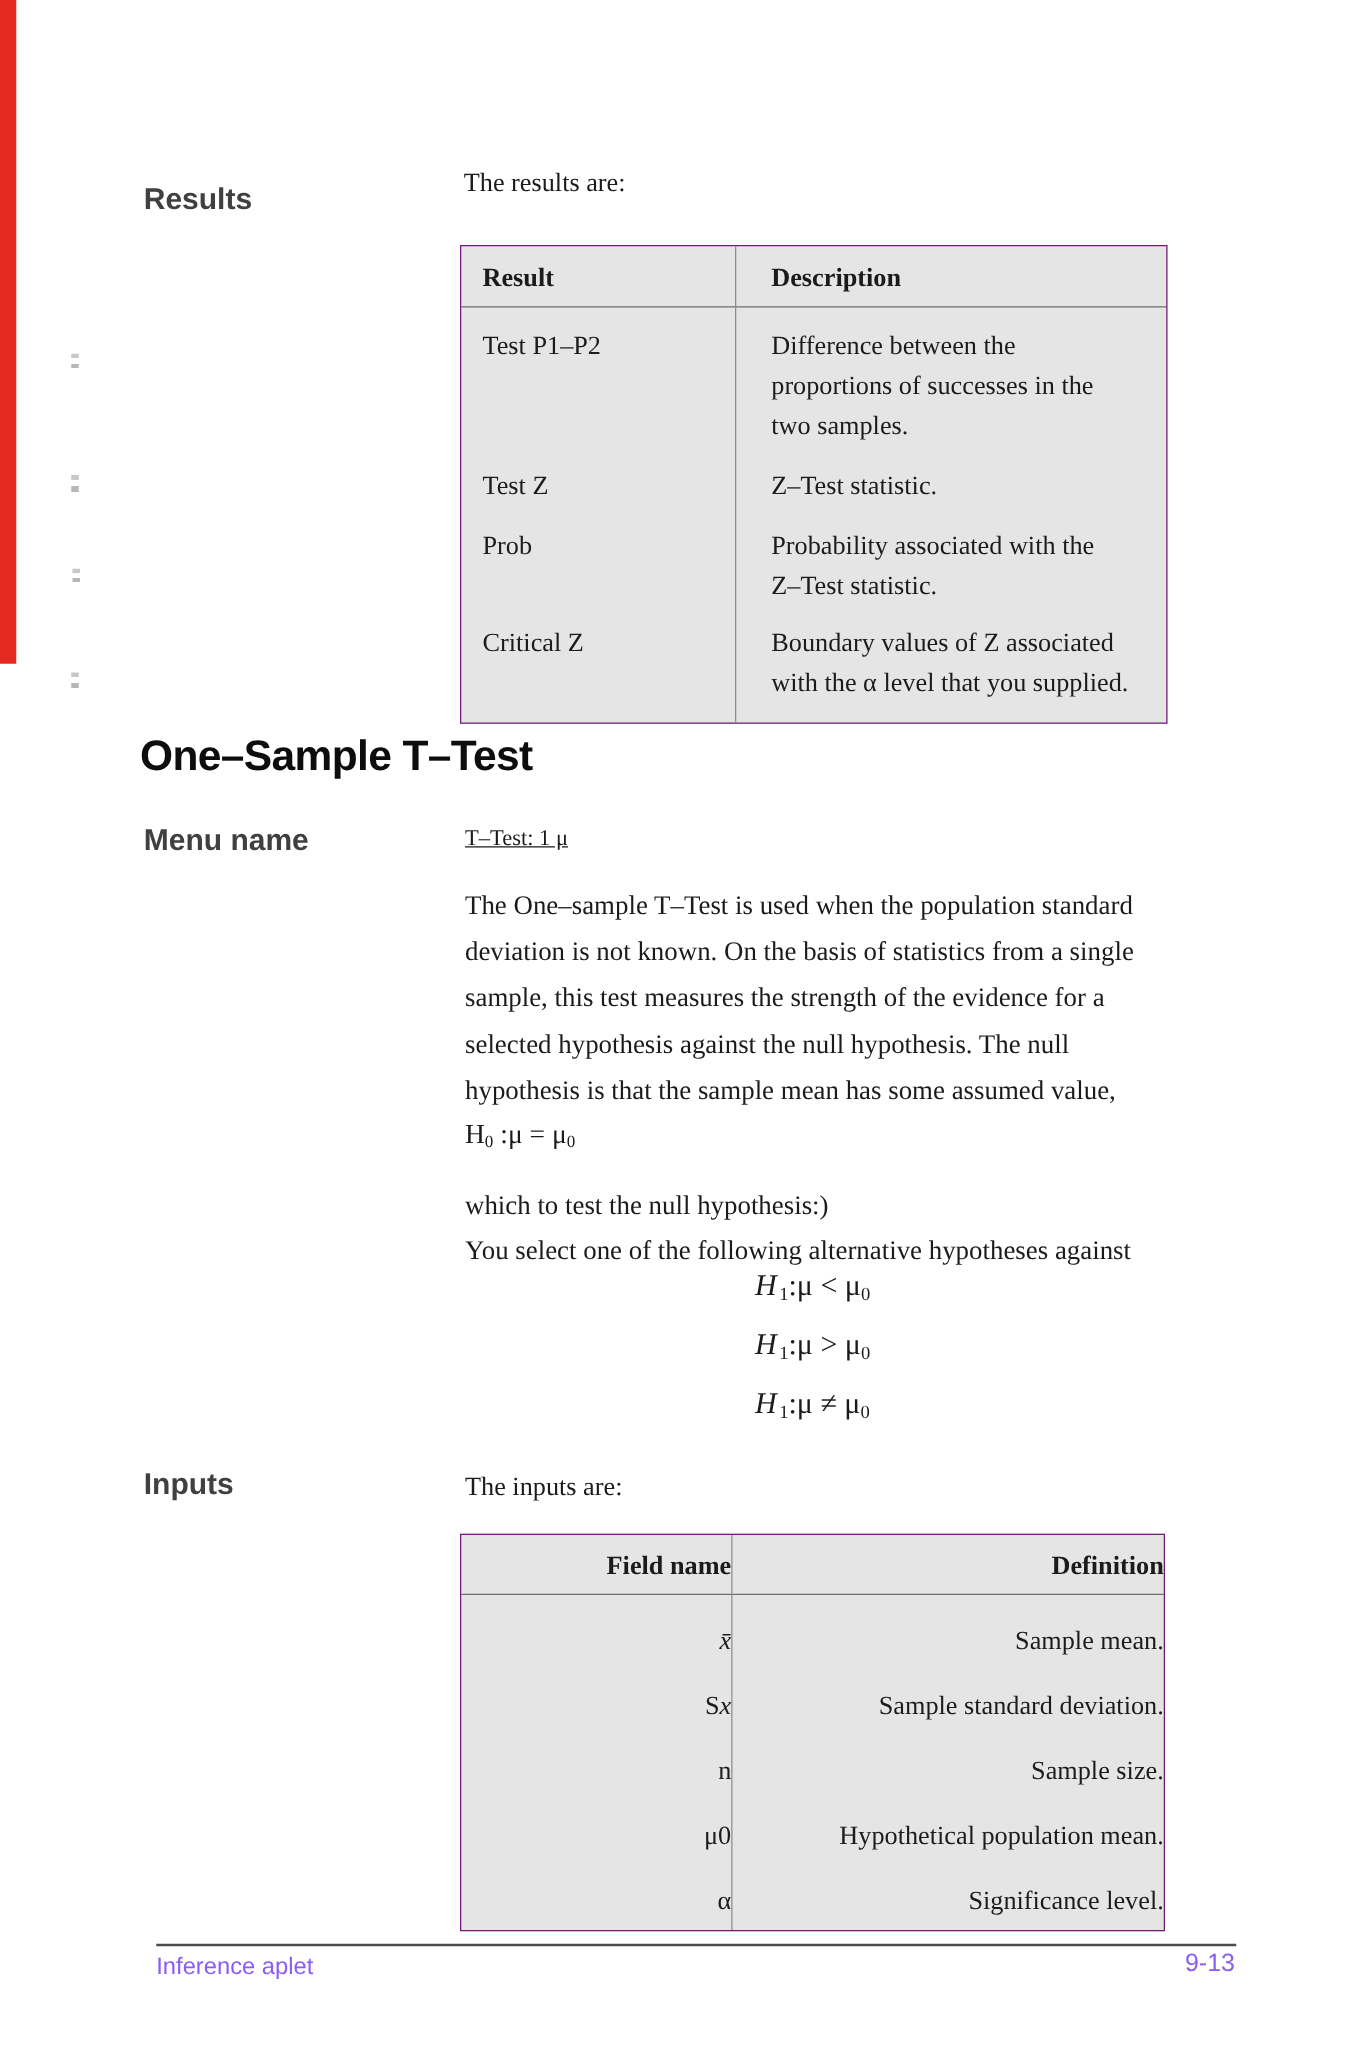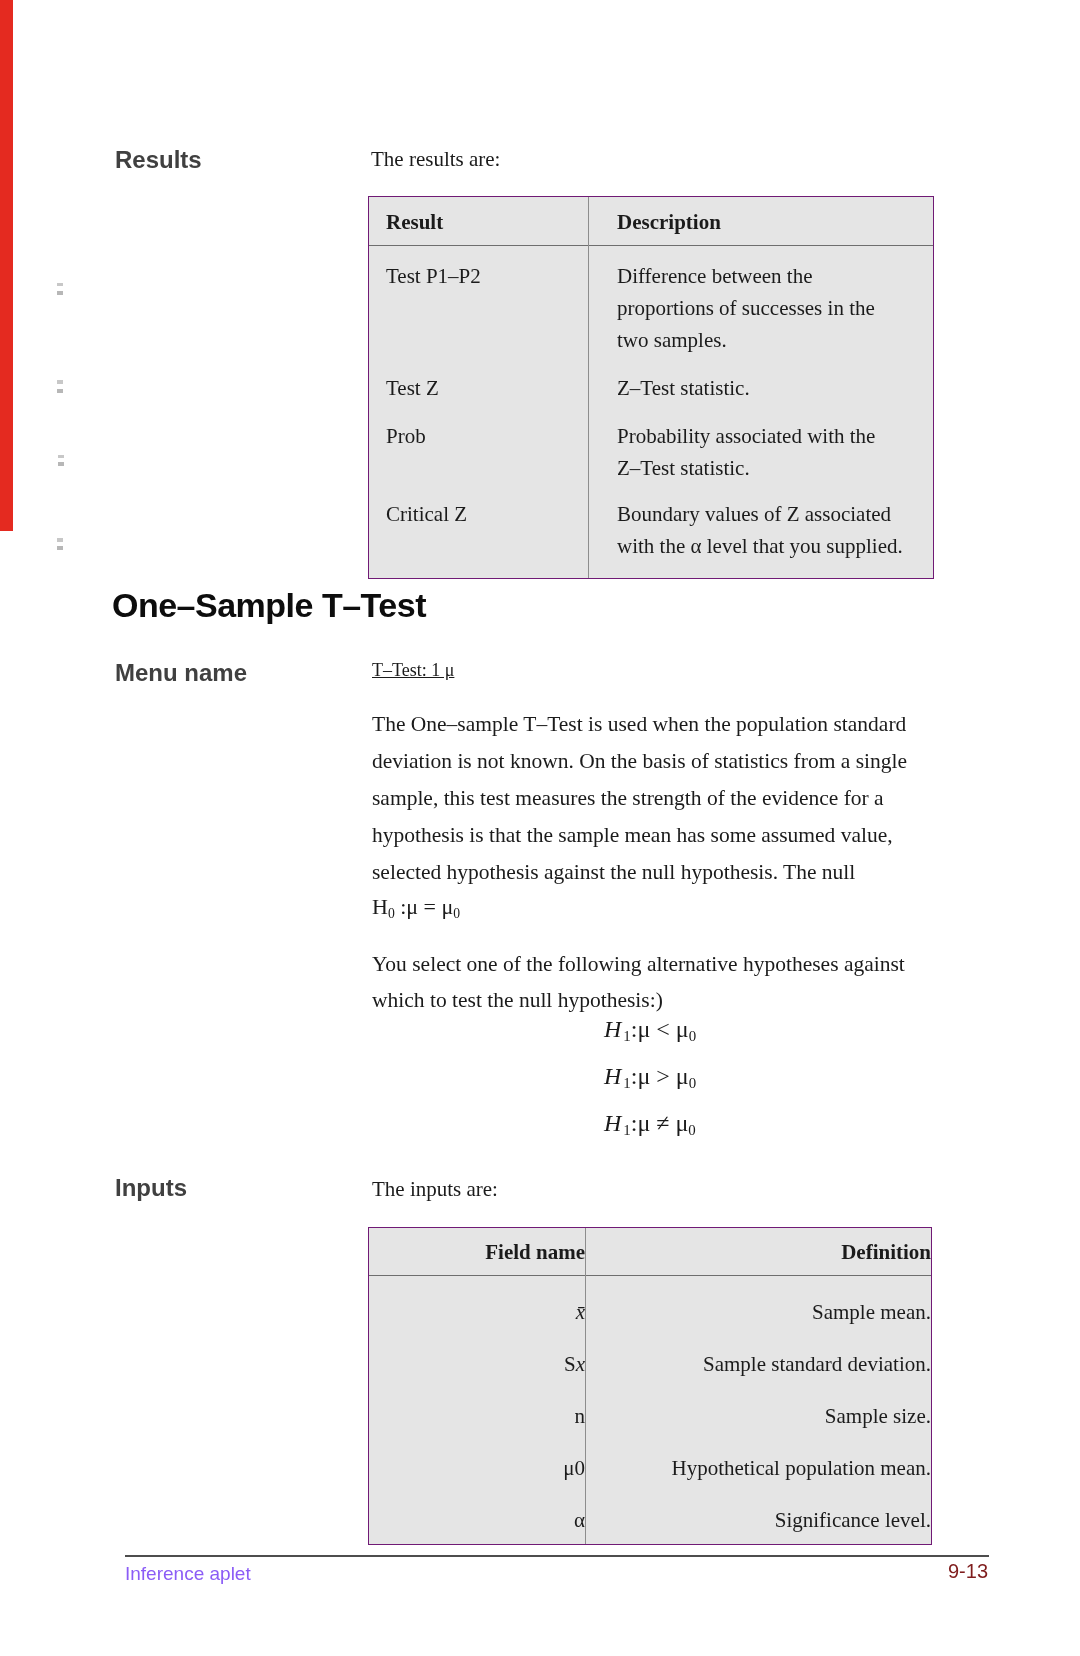--- a/index.html
+++ b/index.html
@@ -20,21 +20,21 @@
   .sp1{left:57px;top:283px;height:15px;}
   .sp2{left:57px;top:380px;height:17px;}
   .sp3{left:58px;top:455px;height:14px;}
   .sp4{left:57px;top:538px;height:16px;}
 
   .sans{font-family:"Liberation Sans","DejaVu Sans",sans-serif;}
   .side-h{font-family:"Liberation Sans","DejaVu Sans",sans-serif;font-weight:bold;font-size:24px;color:#404040;}
   .serif{font-size:21px;color:#1b1b1b;}
 
   .h-results{left:115px;top:146px;}
-  .intro-results{left:371px;top:147px;}
+  .intro-results{left:371px;top:134px;}
 
   
   .scan-table{border:1px solid #701a75;background:#e5e5e5;}
   .scan-table .vdiv{position:absolute;top:0;bottom:0;border-left:1px solid #8d8d8d;}
   .t-head{display:flex;border-bottom:1px solid #6e6e6e;}
   .t-row{display:flex;}
   .cell1{box-sizing:border-box;padding-left:17px;flex:0 0 auto;}
   .cell2{box-sizing:border-box;padding-left:29px;flex:1 1 auto;}
   .t-head .hc{font-weight:bold;font-size:21px;}
   .dline{display:block;line-height:32px;font-size:21px;}
@@ -71,21 +71,21 @@
   .inputs-table{left:368px;top:1227px;width:562px;text-align:right;}
   .inputs-table .vdiv{left:216px;}
   .inputs-table .cell1{width:216px;}
   .inputs-table .t-head{padding:12px 0 10px;}
   .inputs-table .t-row{padding-top:20px;}
   .inputs-table .last-row{padding-bottom:8px;}
   .field-it{font-style:italic;}
 
   .footer-rule{left:125px;top:1555px;width:864px;height:2px;background:#4d4d4d;}
   .footer-left{left:125px;top:1563px;font-size:19px;color:#8b5cf6;}
-  .footer-right{left:880px;top:1560px;width:108px;text-align:right;font-size:20px;color:#7f1d1d;}
+  .footer-right{left:880px;top:1560px;width:108px;text-align:right;font-size:20px;color:#8b5cf6;}
 </style>
 </head>
 <body>
 
 <div id="page">
 
   <div class="abs red-stripe"></div>
   <div class="abs speck sp1"></div>
   <div class="abs speck sp2"></div>
   <div class="abs speck sp3"></div>
@@ -132,31 +132,31 @@
 
   <div class="abs sans side-h title-onesample">One–Sample T–Test</div>
 
   <div class="abs side-h menu-label">Menu name</div>
   <div class="abs serif menu-value">T–Test: 1 μ</div>
 
   <div class="abs para para1">
     <span class="pline">The One–sample T–Test is used when the population standard</span>
     <span class="pline">deviation is not known. On the basis of statistics from a single</span>
     <span class="pline">sample, this test measures the strength of the evidence for a</span>
+    <span class="pline">selected hypothesis against the null hypothesis. The null</span>
     <span class="pline">hypothesis is that the sample mean has some assumed value,</span>
-    <span class="pline">selected hypothesis against the null hypothesis. The null</span>
   </div>
 
   <div class="abs formula h0-line">
     <span>H</span><span class="f-sub">0</span><span> :μ = μ</span><span class="f-sub">0</span>
   </div>
 
   <div class="abs para para2">
+    <span class="pline">which to test the null hypothesis:)</span>
     <span class="pline">You select one of the following alternative hypotheses against</span>
-    <span class="pline">which to test the null hypothesis:)</span>
   </div>
 
   <div class="abs hyp-block">
     <span class="hyp-line formula">
       <span class="f-it">H</span><span class="f-sub">1</span><span>:μ &lt; μ</span><span class="f-sub">0</span>
     </span>
     <span class="hyp-line formula">
       <span class="f-it">H</span><span class="f-sub">1</span><span>:μ &gt; μ</span><span class="f-sub">0</span>
     </span>
     <span class="hyp-line formula">

